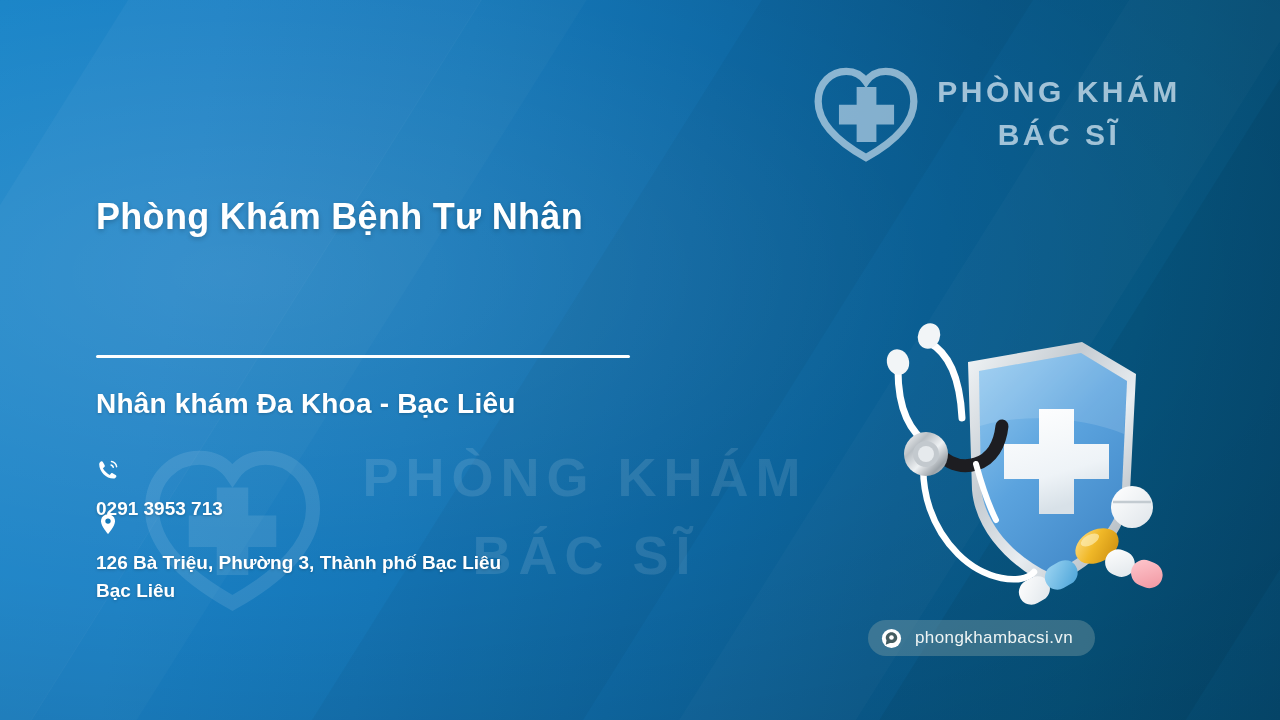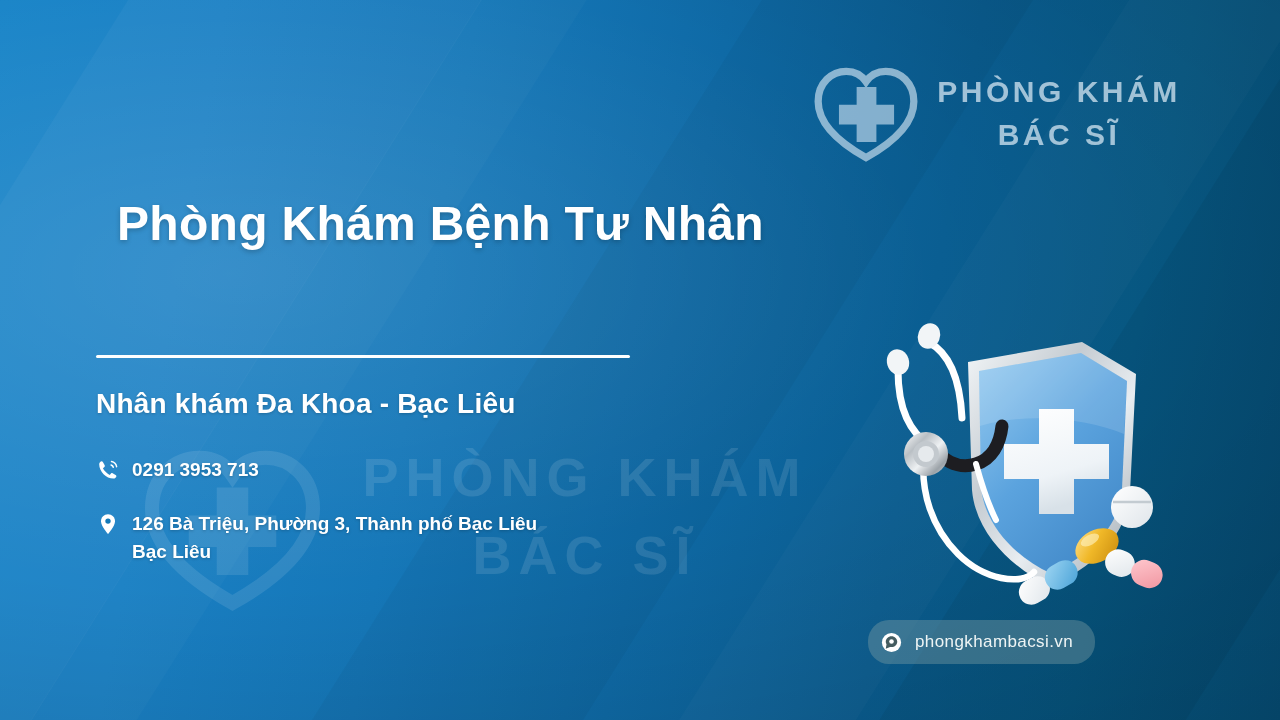--- a/index.html
+++ b/index.html
@@ -96,26 +96,25 @@
     flex: 1;
   }
   .logo-text .l2 { display: block; }
 
   
   .headline {
     position: absolute;
     left: 96px;
     top: 196px;
     color: #ffffff;
-    font-size: 48px;
+    font-size: 36px;
     font-weight: bold;
     letter-spacing: 0.3px;
     white-space: nowrap;
     text-shadow: 0 2px 5px rgba(0,0,0,0.22);
-    margin-left: 21px;
   }
   .divider {
     position: absolute;
     left: 96px;
     top: 355px;
     width: 534px;
     height: 3px;
     background: #ffffff;
     border-radius: 2px;
   }
@@ -132,41 +131,42 @@
   }
   .contact-row {
     position: absolute;
     display: flex;
     align-items: flex-start;
     gap: 12px;
     color: #ffffff;
     font-size: 19px;
     font-weight: bold;
     text-shadow: 0 1px 3px rgba(0,0,0,0.22);
+    flex-direction: column;
   }
   .row-phone { left: 96px; top: 456px; }
   .row-addr  { left: 96px; top: 510px; width: 640px; }
   .c-icon { width: 24px; height: 26px; flex: none; margin-top: 1px; }
   .c-text { line-height: 1.45; }
 
   
   .illus {
     position: absolute;
     left: 836px;
     top: 314px;
     width: 344px;
     height: 300px;
   }
 
   
   .url-badge {
     position: absolute;
     left: 868px;
     top: 620px;
-    height: 44px;
+    height: 36px;
     padding: 0 22px 0 12px;
     display: flex;
     align-items: center;
     gap: 12px;
     background: rgba(128,160,165,0.40);
     border-radius: 21px;
   }
   .url-icon { width: 23px; height: 23px; flex: none; }
   .url-text {
     color: #eef4f4;

